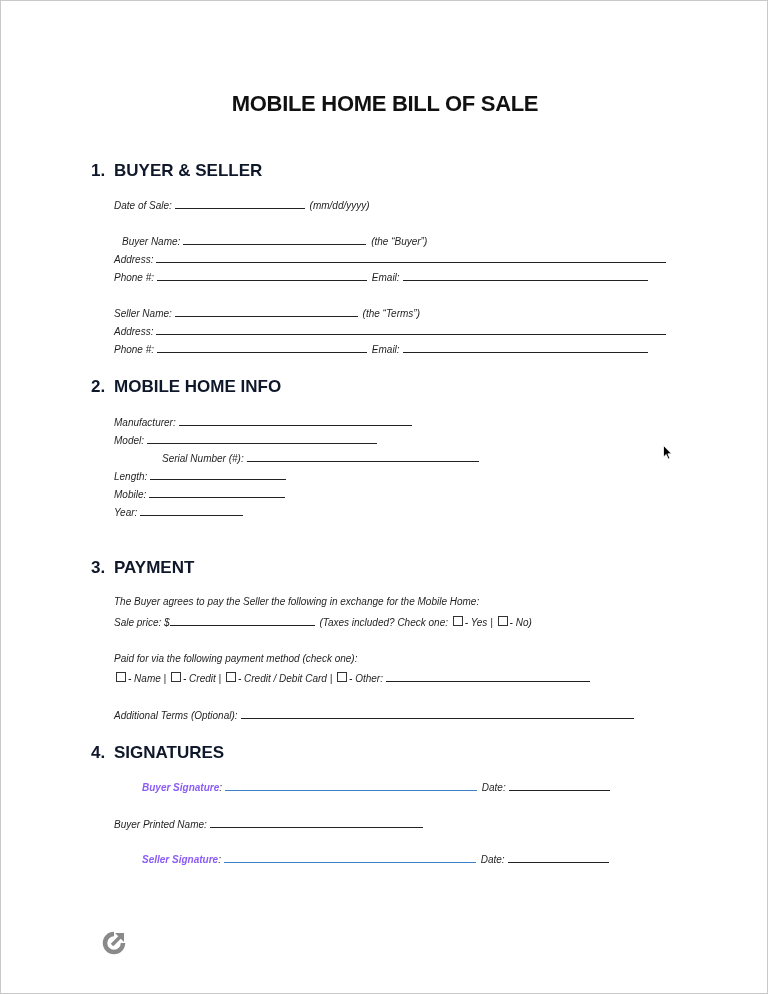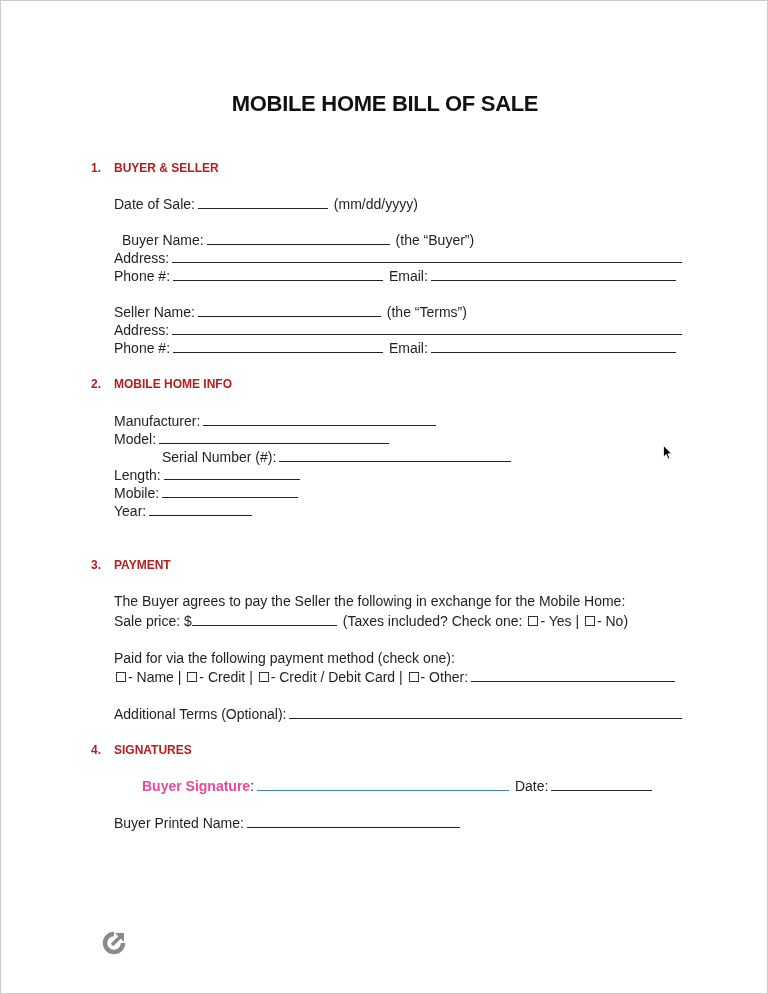--- a/index.html
+++ b/index.html
@@ -18,34 +18,34 @@
     background: #ffffff;
   }
   .title {
     position: absolute; left: 0; width: 768px; top: 90px;
     text-align: center;
     font-size: 22px; font-weight: bold; letter-spacing: -0.3px;
     color: #111;
   }
   .sec {
     position: absolute; left: 90px;
-    font-size: 12px; font-weight: bold; color: #b91c1c;
+    font-size: 17px; font-weight: bold; color: #0f172a;
   }
   .sec .num { display: inline-block; width: 23px; }
   .line {
     position: absolute; left: 113px;
-    font-size: 14px; color: #1f1f1f;
-    white-space: nowrap; line-height: 15px;
+    font-size: 10px; color: #1f1f1f;
+    white-space: nowrap; line-height: 15px; font-style: italic;
   }
   .blank {
     display: inline-block; vertical-align: baseline;
     border-bottom: 1px solid #222; height: 11px; margin: 0 2px 0 3px;
   }
   .blank.sig { border-bottom: 1.5px solid #3d7fc8; }
-  .bold { font-weight: bold; color: #ec4899; padding-left: 28px; }
+  .bold { font-weight: bold; color: #8b5cf6; padding-left: 28px; }
   .box {
     display: inline-block; width: 8px; height: 8px;
     border: 1px solid #333; vertical-align: 0px; margin: 0 2px;
   }
   .logo {
     position: absolute; left: 100px; top: 929px; width: 26px; height: 26px;
   }
   .cursor {
     position: absolute; left: 662px; top: 444px; width: 10px; height: 16px;
   }
@@ -146,20 +146,24 @@
   </div>
 
   <div class="line" style="top:778px;">
     <span class="bold">Buyer Signature</span><span>:</span><span class="blank sig" style="width:252px;"></span>
     <span>Date:</span><span class="blank" style="width:101px;"></span>
   </div>
   <div class="line" style="top:815px;">
     <span>Buyer Printed Name:</span><span class="blank" style="width:213px;"></span>
   </div>
 
+  <div class="line" style="top:850px;">
+    <span class="bold">Seller Signature</span><span>:</span><span class="blank sig" style="width:252px;"></span>
+    <span>Date:</span><span class="blank" style="width:101px;"></span>
+  </div>
 
   <div class="logo">
     <svg width="26" height="26" viewBox="0 0 26 26">
       <path d="M13 4 A9 9 0 1 0 22 13" fill="none" stroke="#8a8a8a" stroke-width="4.5" stroke-linecap="butt"></path>
       <path d="M11 15 L20 6" stroke="#8a8a8a" stroke-width="3.5"></path>
       <path d="M14 3 L23 3 L23 12 Z" fill="#8a8a8a"></path>
     </svg>
   </div>
 
   <div class="cursor">

